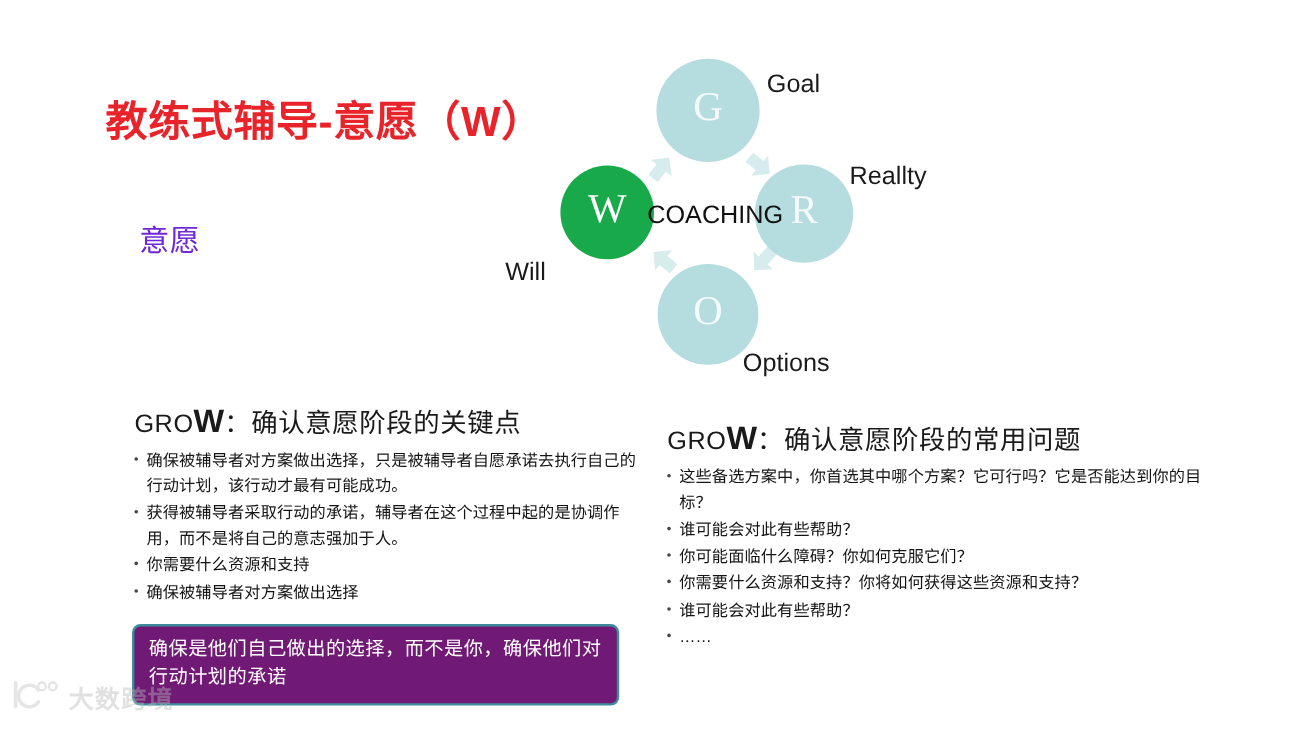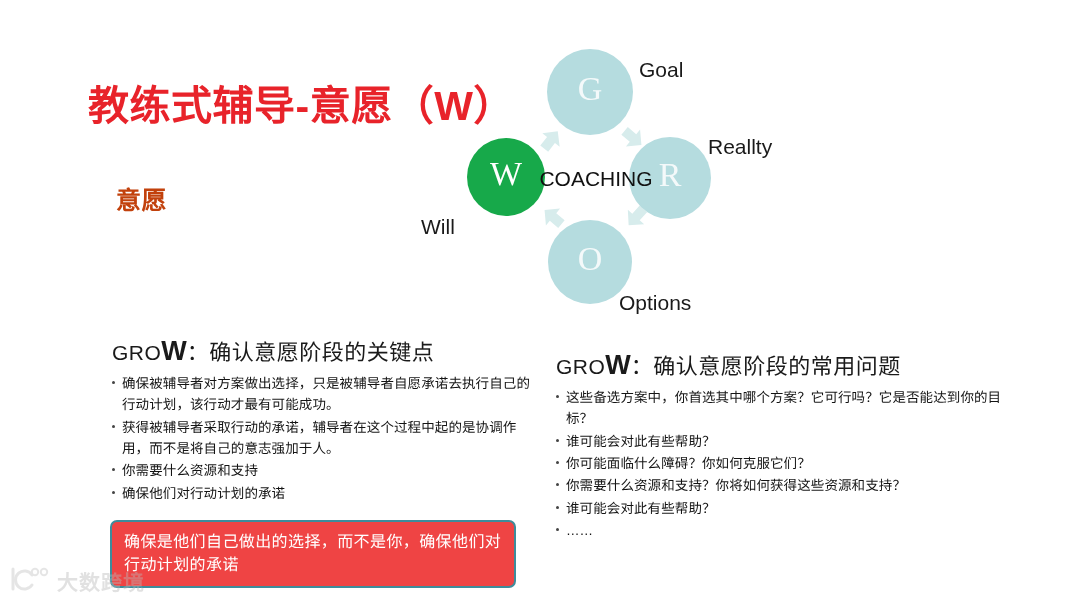--- a/index.html
+++ b/index.html
@@ -18,33 +18,33 @@
     height: 608px;
     background: #ffffff;
     overflow: hidden;
   }
 
   
   .slide-title {
     position: absolute;
     left: 88px;
     top: 72px;
-    font-size: 41px;
+    font-size: 35px;
     font-weight: bold;
     color: #E8232A;
     letter-spacing: 0.5px;
     white-space: nowrap;
   }
   .sub-title {
     position: absolute;
     left: 116px;
     top: 180px;
     font-size: 25px;
-    font-weight: bold;
-    color: #c2410c;
+    font-weight: normal;
+    color: #6d28d9;
     letter-spacing: 0.5px;
     white-space: nowrap;
   }
 
   
   .grow-diagram {
     position: absolute;
     left: 420px;
     top: 40px;
     width: 380px;
@@ -131,21 +131,21 @@
   #right-block { left: 556px; top: 348px; width: 470px; }
 
   
   .callout {
     position: absolute;
     left: 110px;
     top: 520px;
     width: 406px;
     box-sizing: border-box;
     padding: 8px 12px 10px 12px;
-    background: #ef4444;
+    background: #701a75;
     border: 2px solid #3E8C9B;
     border-radius: 7px;
     color: #ffffff;
     font-size: 16px;
     line-height: 1.45;
     letter-spacing: 0.4px;
   }
 
   
   .watermark {
@@ -225,21 +225,21 @@
   </div>
 
   <div class="block" id="left-block">
     <div class="block-heading">
       <span class="grow-pre">GRO</span><span class="grow-w">W</span><span class="heading-cn">：确认意愿阶段的关键点</span>
     </div>
     <ul class="bullets">
       <li>确保被辅导者对方案做出选择，只是被辅导者自愿承诺去执行自己的行动计划，该行动才最有可能成功。</li>
       <li>获得被辅导者采取行动的承诺，辅导者在这个过程中起的是协调作用，而不是将自己的意志强加于人。</li>
       <li>你需要什么资源和支持</li>
-      <li>确保他们对行动计划的承诺</li>
+      <li>确保被辅导者对方案做出选择</li>
     </ul>
   </div>
 
   <div class="block" id="right-block">
     <div class="block-heading">
       <span class="grow-pre">GRO</span><span class="grow-w">W</span><span class="heading-cn">：确认意愿阶段的常用问题</span>
     </div>
     <ul class="bullets">
       <li>这些备选方案中，你首选其中哪个方案？它可行吗？它是否能达到你的目标？</li>
       <li>谁可能会对此有些帮助？</li>

